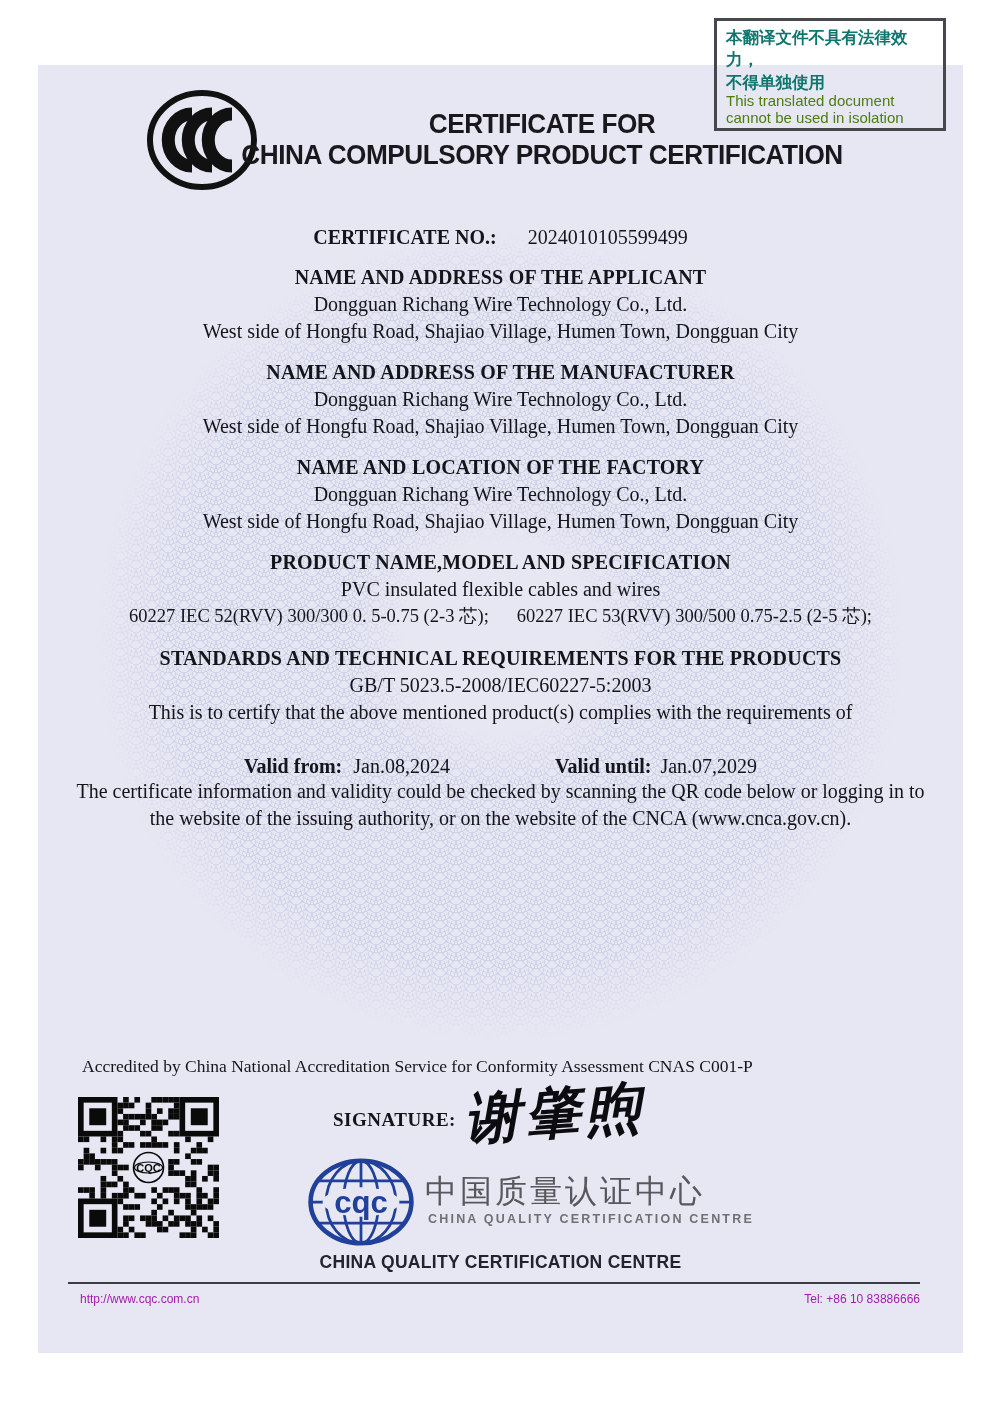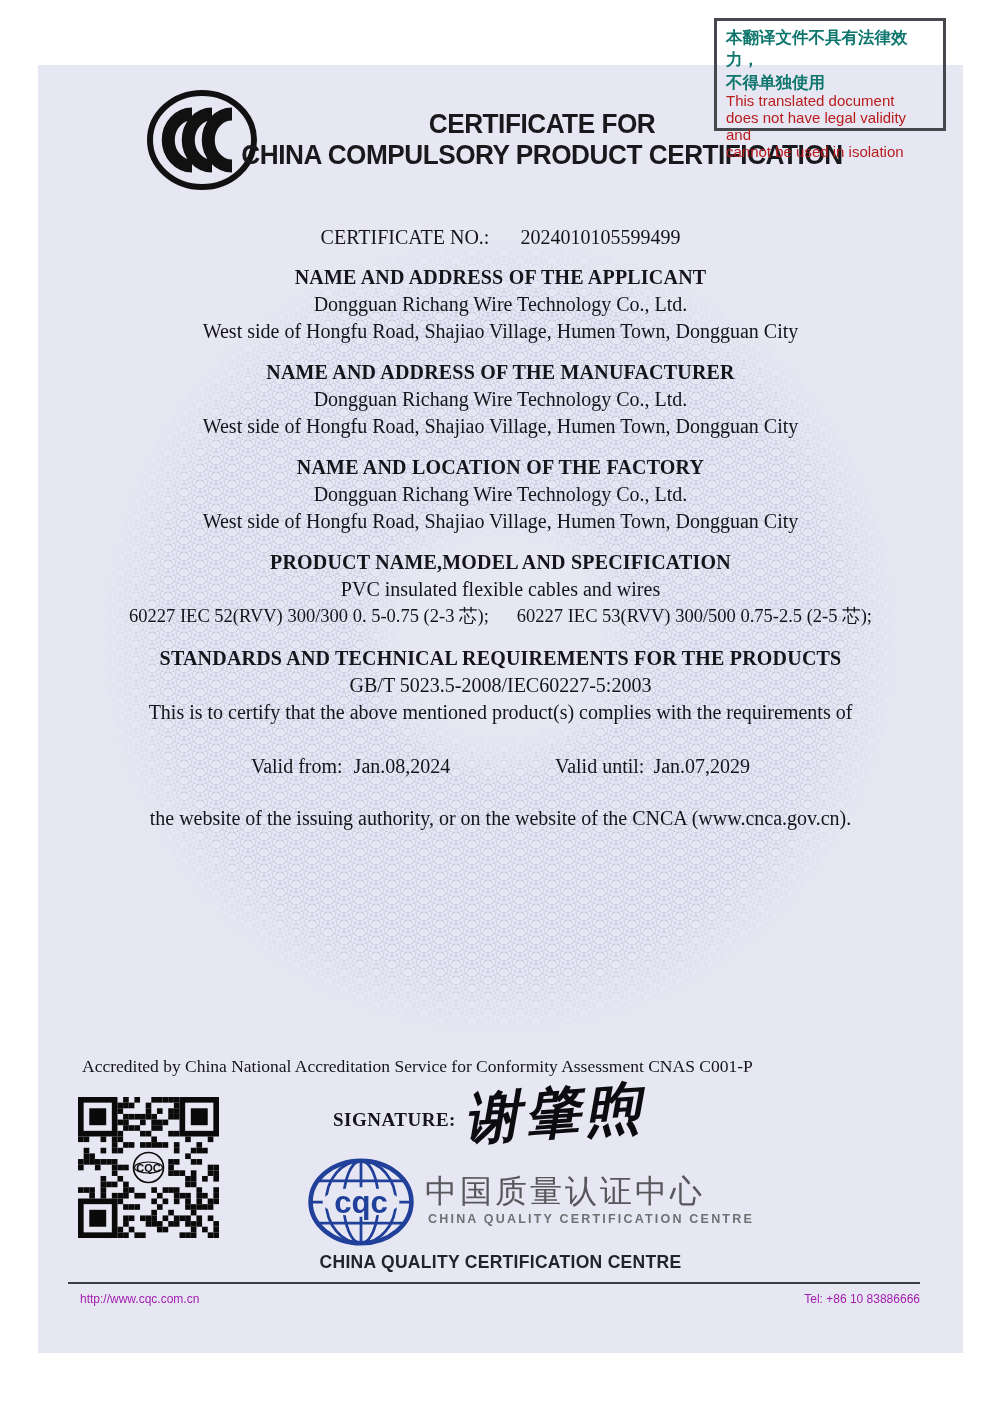--- a/index.html
+++ b/index.html
@@ -27,24 +27,24 @@
 
   .title-line { position:absolute; left:132px; width:820px; text-align:center;
     font-family:"Liberation Sans", sans-serif; font-weight:700; color:#18181d;
     font-size:27px; letter-spacing:-0.5px; transform:scaleX(.97); }
   .title-1 { top:109px; }
   .title-2 { top:140px; }
 
   .notice { position:absolute; left:714px; top:18px; width:232px; height:113px;
     border:3px solid #47474e; padding:5px 9px 6px; }
   .notice .zh { font-family:"Liberation Sans", sans-serif; font-weight:700; font-size:16.5px; line-height:1.35; color:#0f766e; }
-  .notice .en { font-family:"Liberation Sans", sans-serif; font-weight:500; font-size:15px; line-height:1.13; color:#b91c1c; }
+  .notice .en { font-family:"Liberation Sans", sans-serif; font-weight:500; font-size:15px; line-height:1.13; color:#4d7c0f; }
 
   .cline { position:absolute; left:38px; width:925px; text-align:center; font-size:20px; line-height:1.15; }
-  .cline b, .cline .bold { font-weight:400; }
+  .cline b, .cline .bold { font-weight:700; }
   .heading { font-weight:700; letter-spacing:.2px; }
 
   .models { font-size:18.5px; }
   .models .gap { display:inline-block; width:28px; }
 
   .valid-row span.val { font-weight:400; }
   .valid-row .spacer { display:inline-block; width:95px; }
 
   .accredited { position:absolute; left:82px; top:1056px; font-size:17.5px; text-align:left; width:900px; }
 
@@ -86,21 +86,20 @@
     </g>
   </svg>
 
   <div class="title-line title-1">CERTIFICATE FOR</div>
   <div class="title-line title-2">CHINA COMPULSORY PRODUCT CERTIFICATION</div>
 
   <div class="notice">
     <div class="zh">本翻译文件不具有法律效力，</div>
     <div class="zh">不得单独使用</div>
     <div class="en">This translated document</div>
-    <div class="en">does not have legal validity and</div>
     <div class="en">cannot be used in isolation</div>
   </div>
 
   <div class="cline" style="top:226px">
     <span class="bold">CERTIFICATE NO.:</span>
     <span style="margin-left:26px">2024010105599499</span>
   </div>
 
   <div class="cline heading" style="top:266px">NAME AND ADDRESS OF THE APPLICANT</div>
   <div class="cline" style="top:293px">Dongguan Richang Wire Technology Co., Ltd.</div>
@@ -126,20 +125,21 @@
   <div class="cline" style="top:701px">This is to certify that the above mentioned product(s) complies with the requirements of</div>
 
   <div class="cline valid-row" style="top:755px">
     <span class="bold">Valid from:</span>
     <span class="val" style="margin-left:6px">Jan.08,2024</span>
     <span class="spacer"></span>
     <span class="bold">Valid until:</span>
     <span class="val" style="margin-left:4px">Jan.07,2029</span>
   </div>
 
+  <div class="cline" style="top:780px">The certificate information and validity could be checked by scanning the QR code below or logging in to</div>
   <div class="cline" style="top:807px">the website of the issuing authority, or on the website of the CNCA (www.cnca.gov.cn).</div>
 
   <div class="accredited">Accredited by China National Accreditation Service for Conformity Assessment CNAS C001-P</div>
 
   <svg id="qr-svg" class="qr" viewBox="0 0 141 141">
       <rect x="45.12" y="0.00" width="5.64" height="5.64" fill="#0a0a0a"></rect>
       <rect x="56.40" y="0.00" width="5.64" height="5.64" fill="#0a0a0a"></rect>
       <rect x="73.32" y="0.00" width="5.64" height="5.64" fill="#0a0a0a"></rect>
       <rect x="78.96" y="0.00" width="5.64" height="5.64" fill="#0a0a0a"></rect>
       <rect x="84.60" y="0.00" width="5.64" height="5.64" fill="#0a0a0a"></rect>

